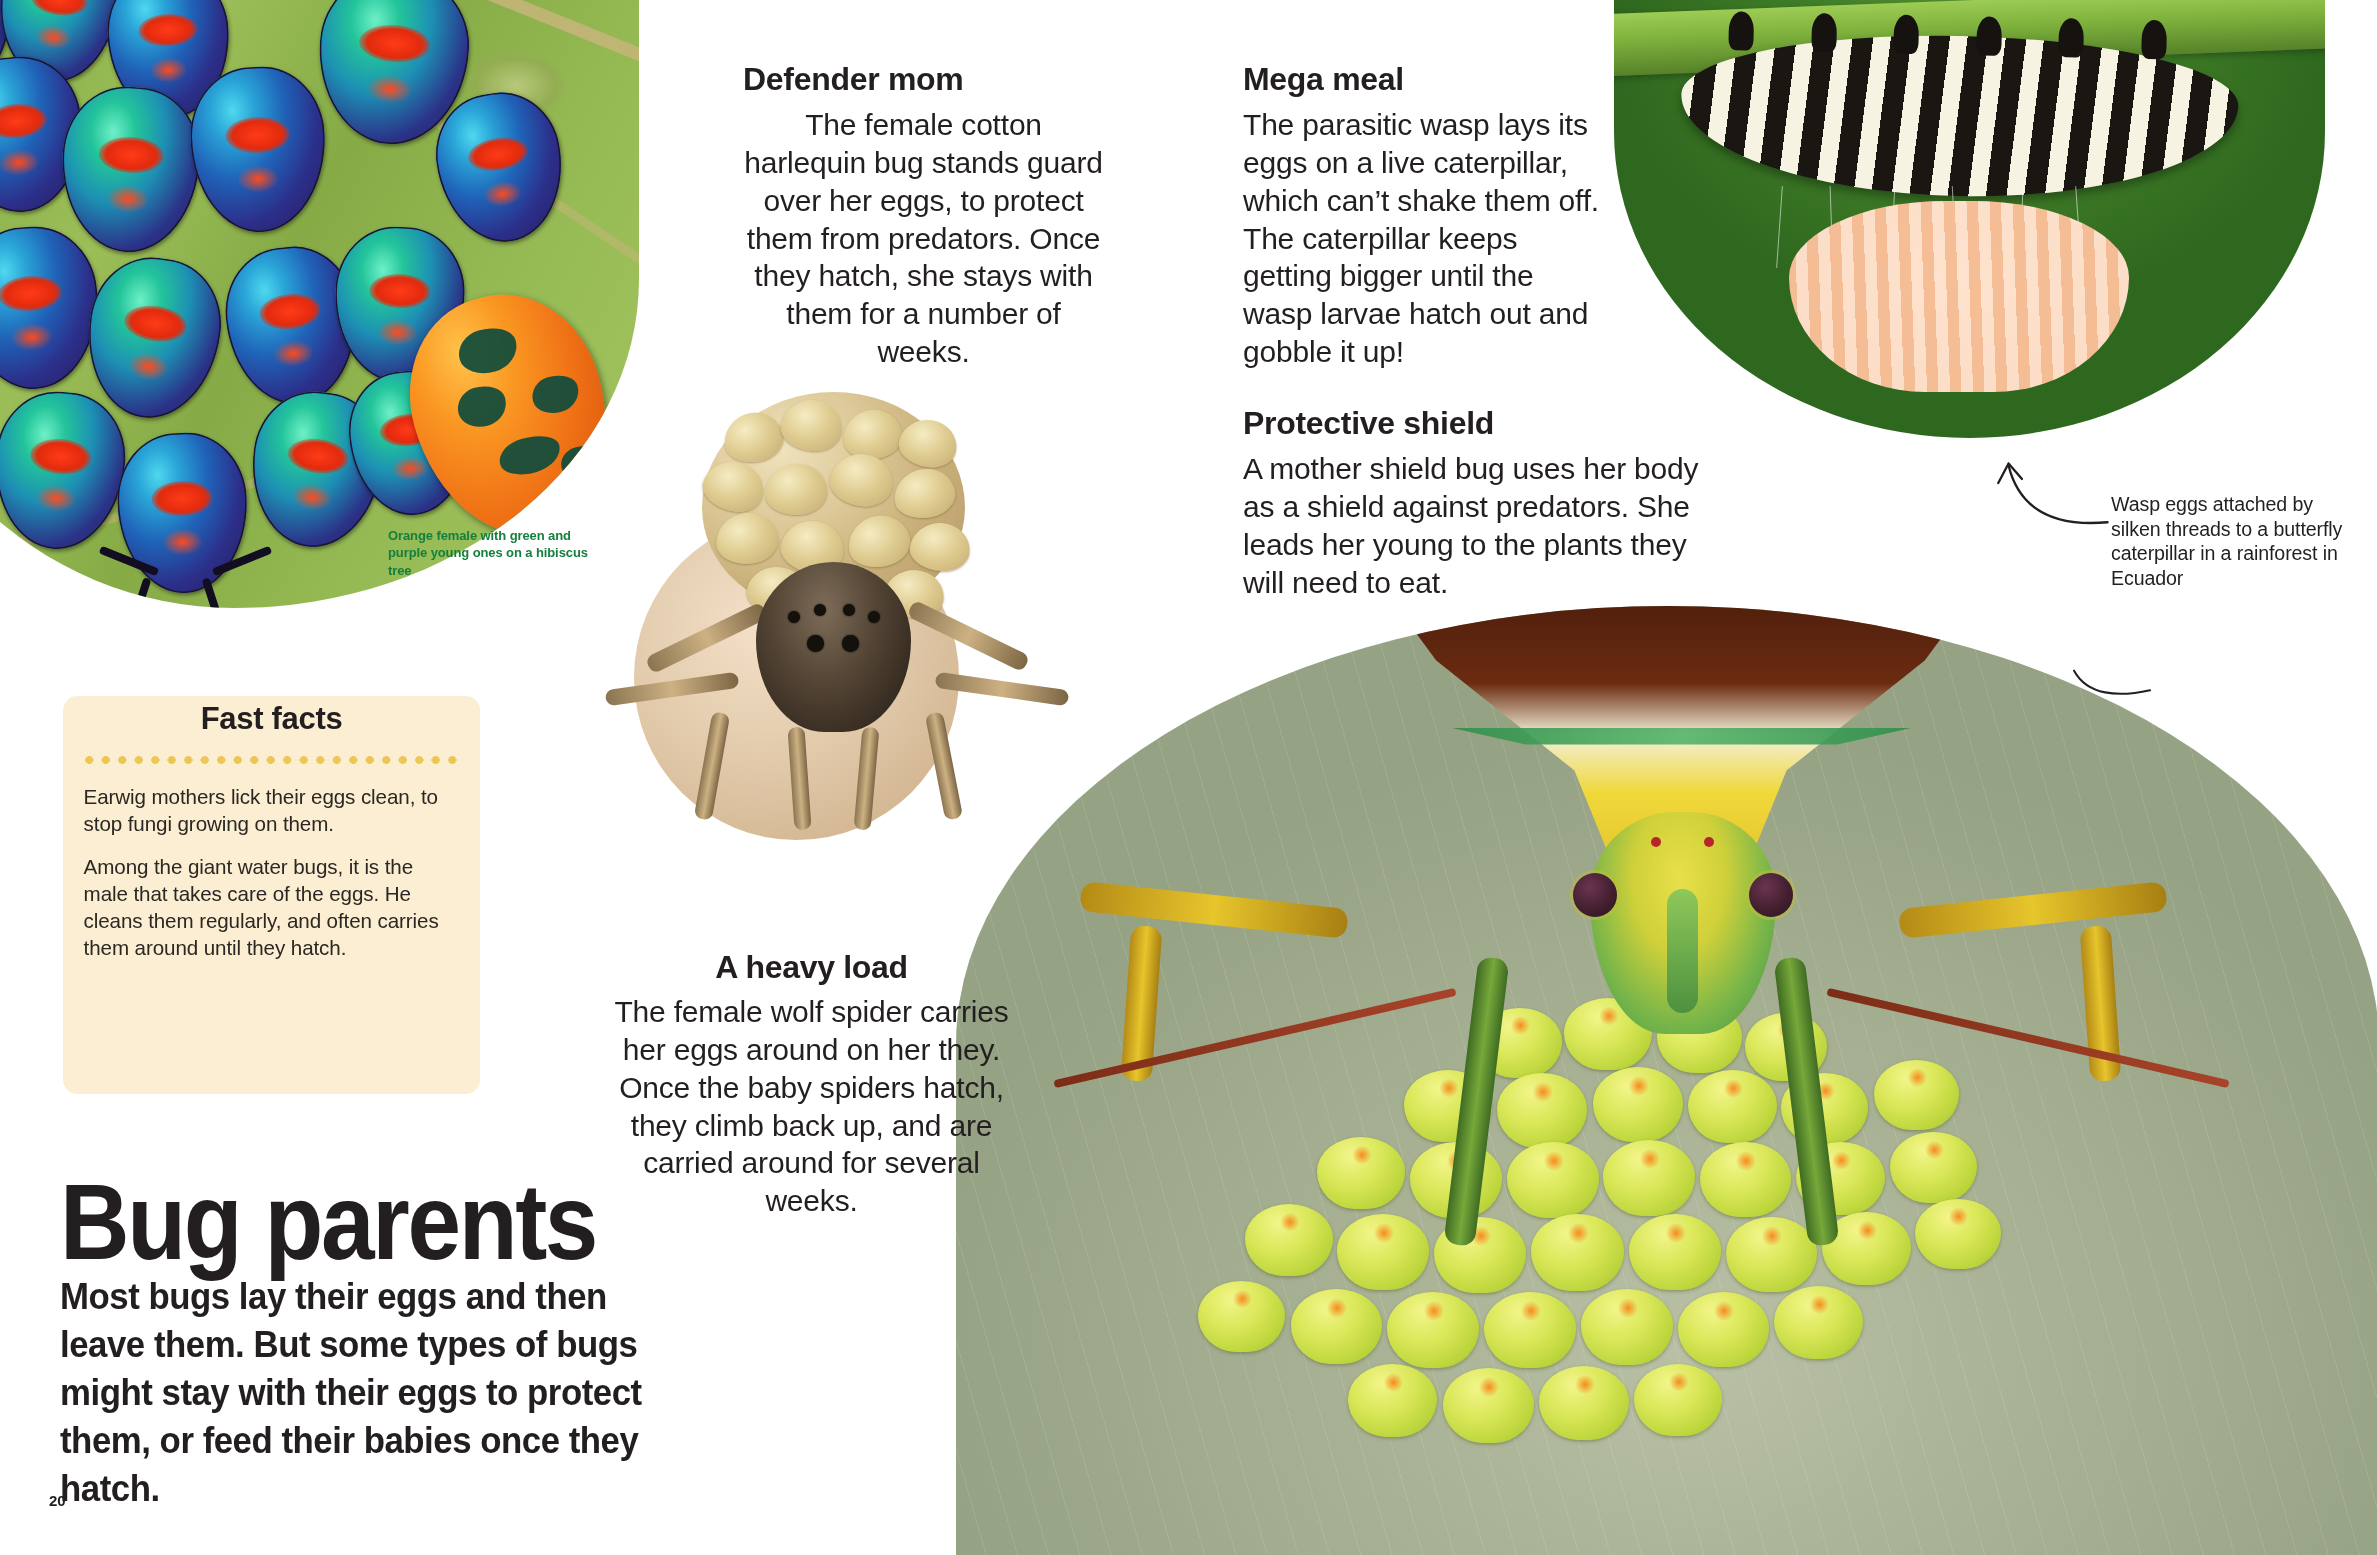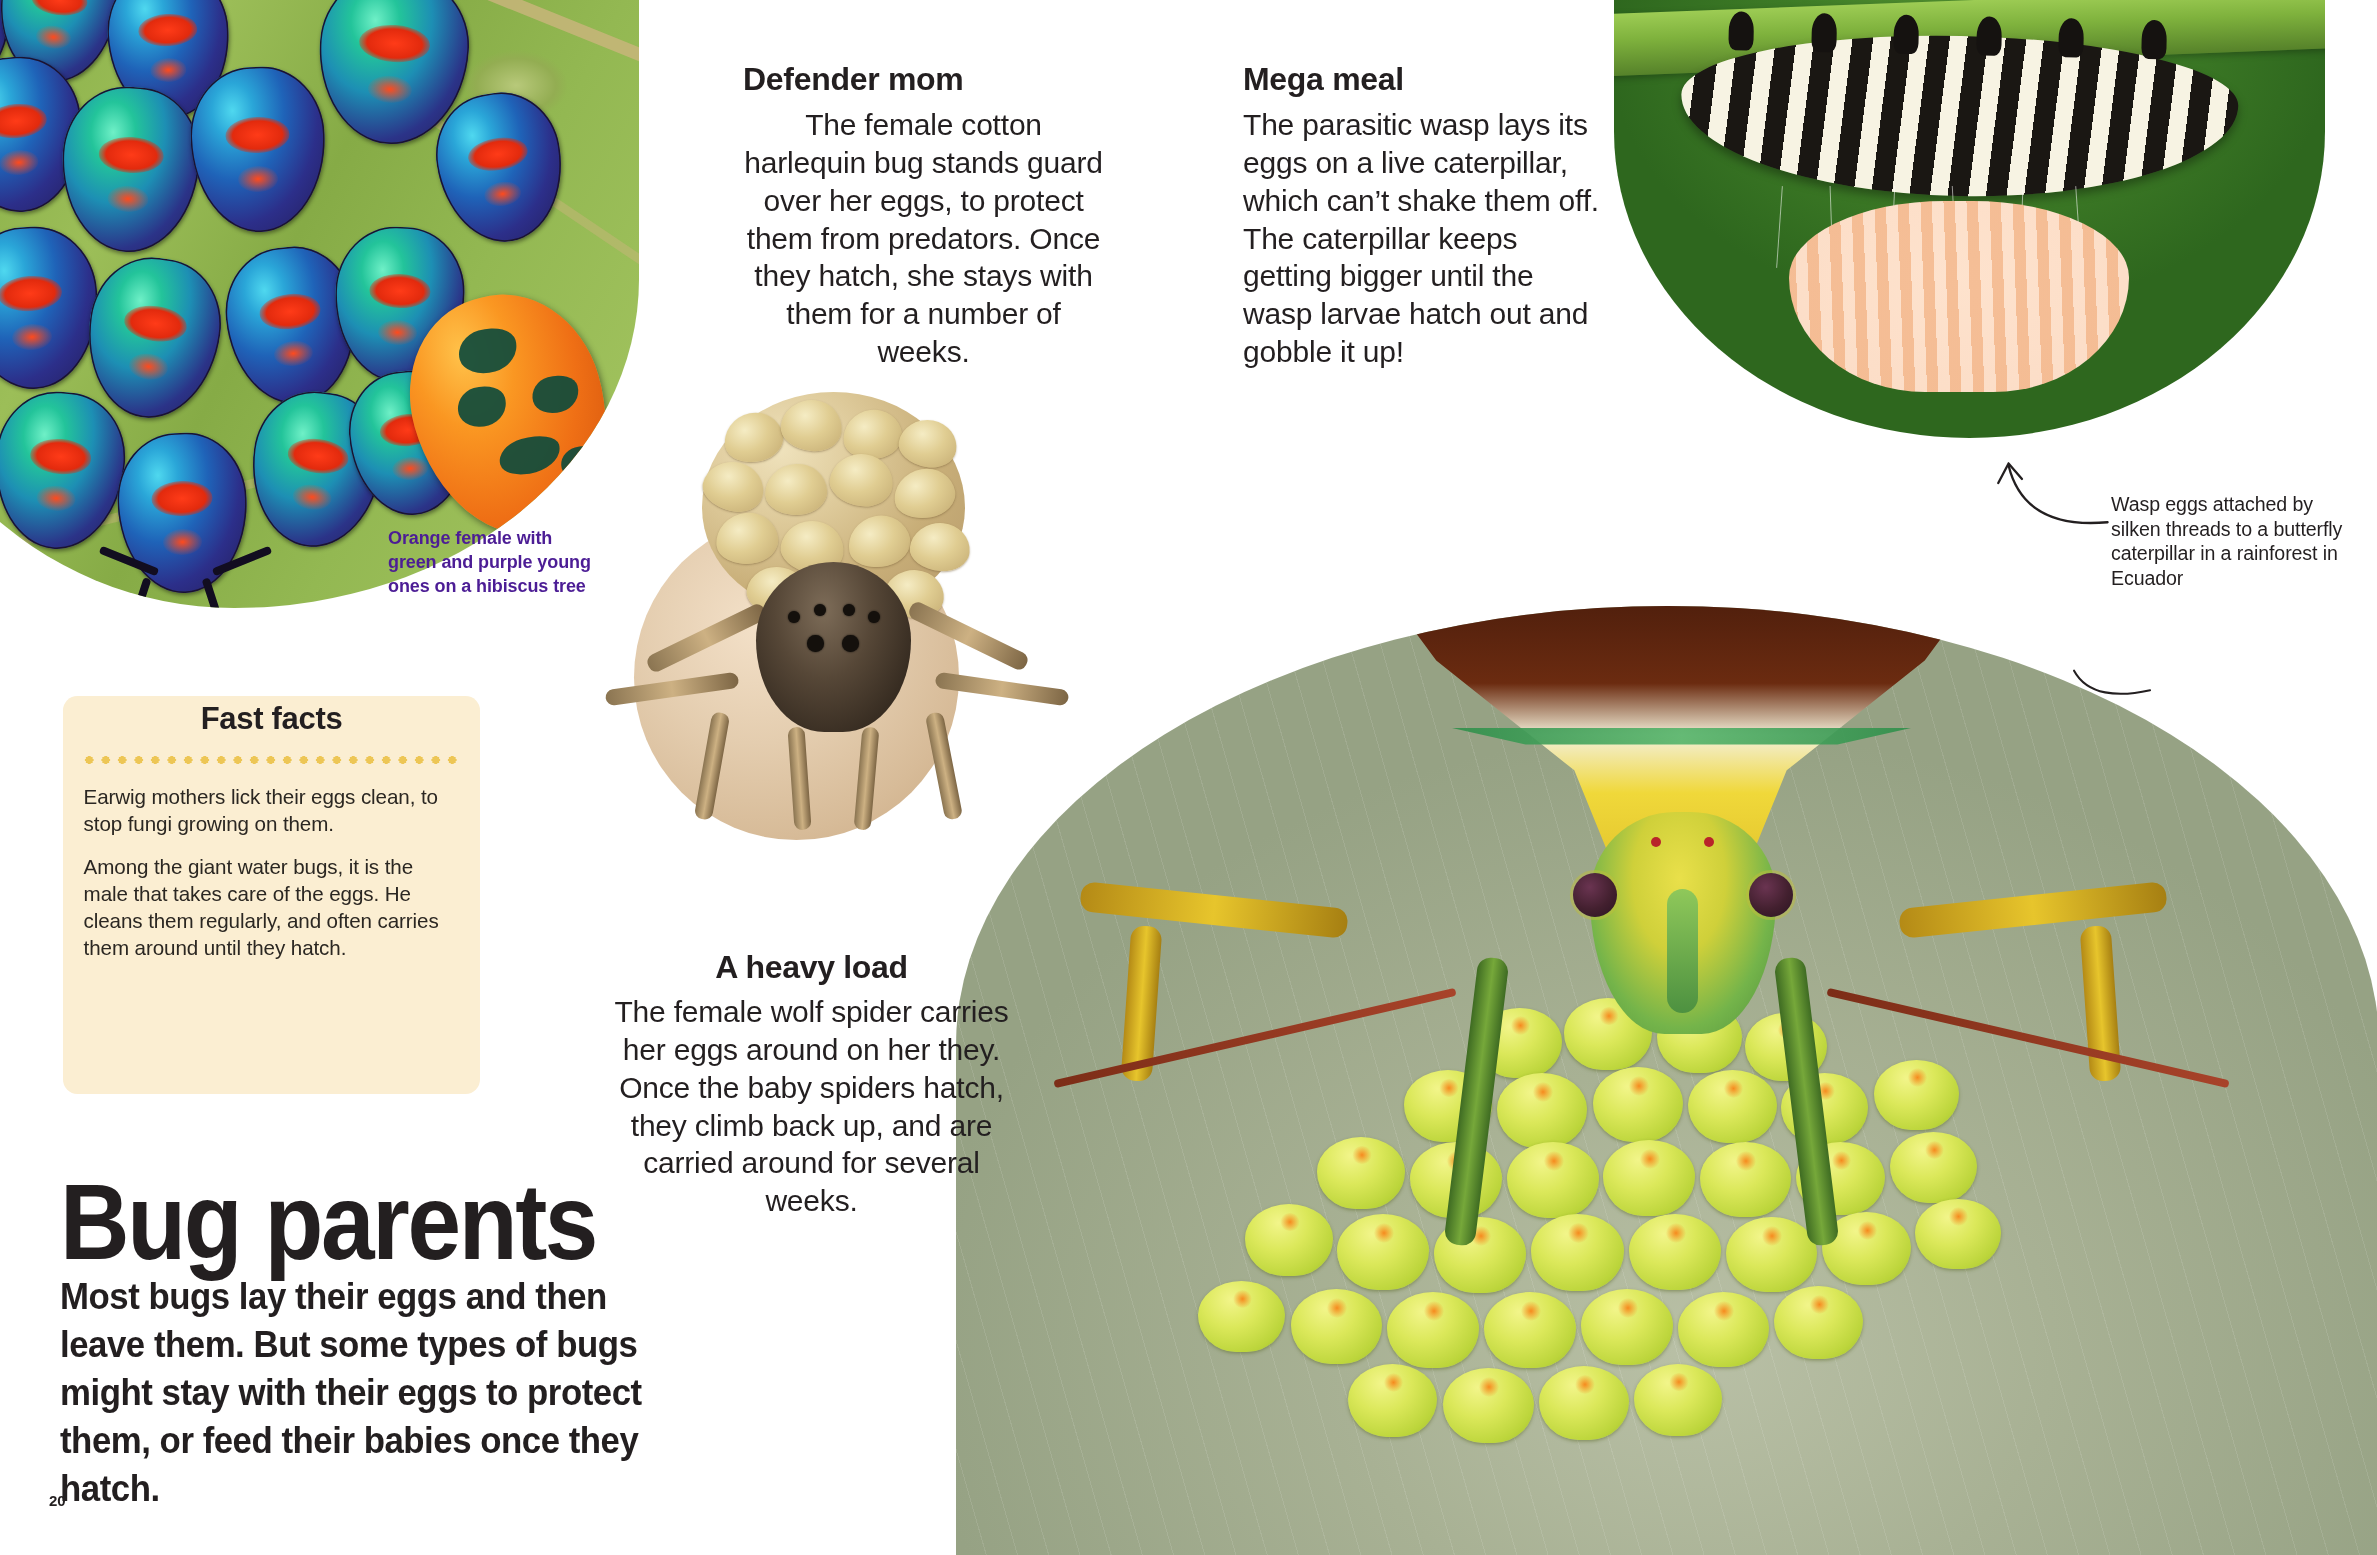--- a/index.html
+++ b/index.html
@@ -20,22 +20,22 @@
   
   .h-sub{
     font-weight:700; font-size:32px; line-height:1.0;
     letter-spacing:-0.3px; color:#231f20;
   }
   .body-txt{
     font-weight:400; font-size:30px; line-height:1.26;
     color:#231f20; letter-spacing:-0.2px;
   }
   .cap-bold{
-    font-weight:700; font-size:18px; line-height:1.33;
-    color:#4c1d95; letter-spacing:-0.1px;
+    font-weight:700; font-size:13px; line-height:1.33;
+    color:#15803d; letter-spacing:-0.1px;
   }
   .annot{
     font-weight:400; font-size:19.6px; line-height:1.26;
     color:#231f20; letter-spacing:-0.1px;
   }
   .centered{ text-align:center; }
 
   
   .title-big{
     font-weight:700;
@@ -314,20 +314,24 @@
   <div class="abs" style="left:1243px; top:63px; width:366px;">
     <div class="h-sub">Mega meal</div>
     <div class="body-txt" style="margin-top:11.3px;">The parasitic wasp lays its eggs on a live caterpillar, which can’t shake them off. The caterpillar keeps getting bigger until the wasp larvae hatch out and gobble it up!</div>
   </div>
 
   <div class="abs" style="left:743px; top:63px; width:361px;">
     <div class="h-sub">Defender mom</div>
     <div class="body-txt" style="margin-top:11.3px; text-align:center;">The female cotton harlequin bug stands guard over her eggs, to protect them from predators. Once they hatch, she stays with them for a number of weeks.</div>
   </div>
 
+  <div class="abs" style="left:1243px; top:407px; width:464px;">
+    <div class="h-sub">Protective shield</div>
+    <div class="body-txt" style="margin-top:11.3px;">A mother shield bug uses her body as a shield against predators. She leads her young to the plants they will need to eat.</div>
+  </div>
 
   <div class="photo" id="photo-caterpillar">
     <div class="cat-stem"></div>
     <div class="caterpillar">
       <div class="cat-horn" style="left:46px;"></div>
       <div class="cat-horn" style="left:129px;"></div>
       <div class="cat-horn" style="left:211px;"></div>
       <div class="cat-horn" style="left:294px;"></div>
       <div class="cat-horn" style="left:376px;"></div>
       <div class="cat-horn" style="left:459px;"></div>

